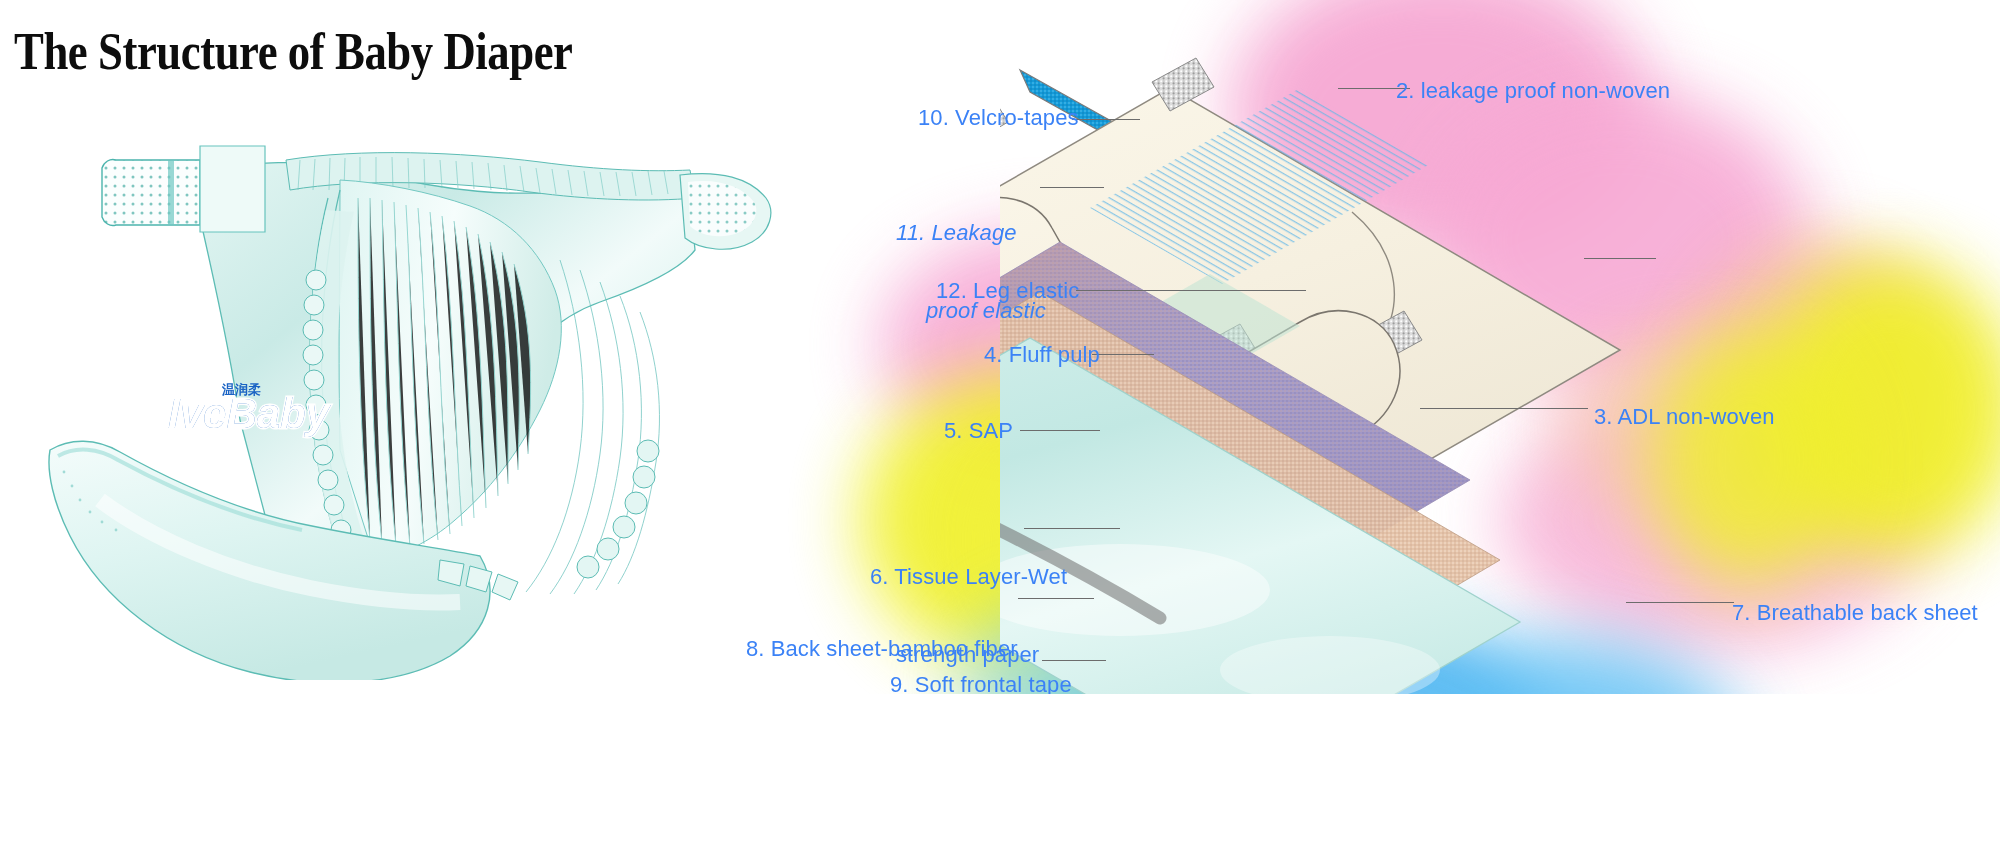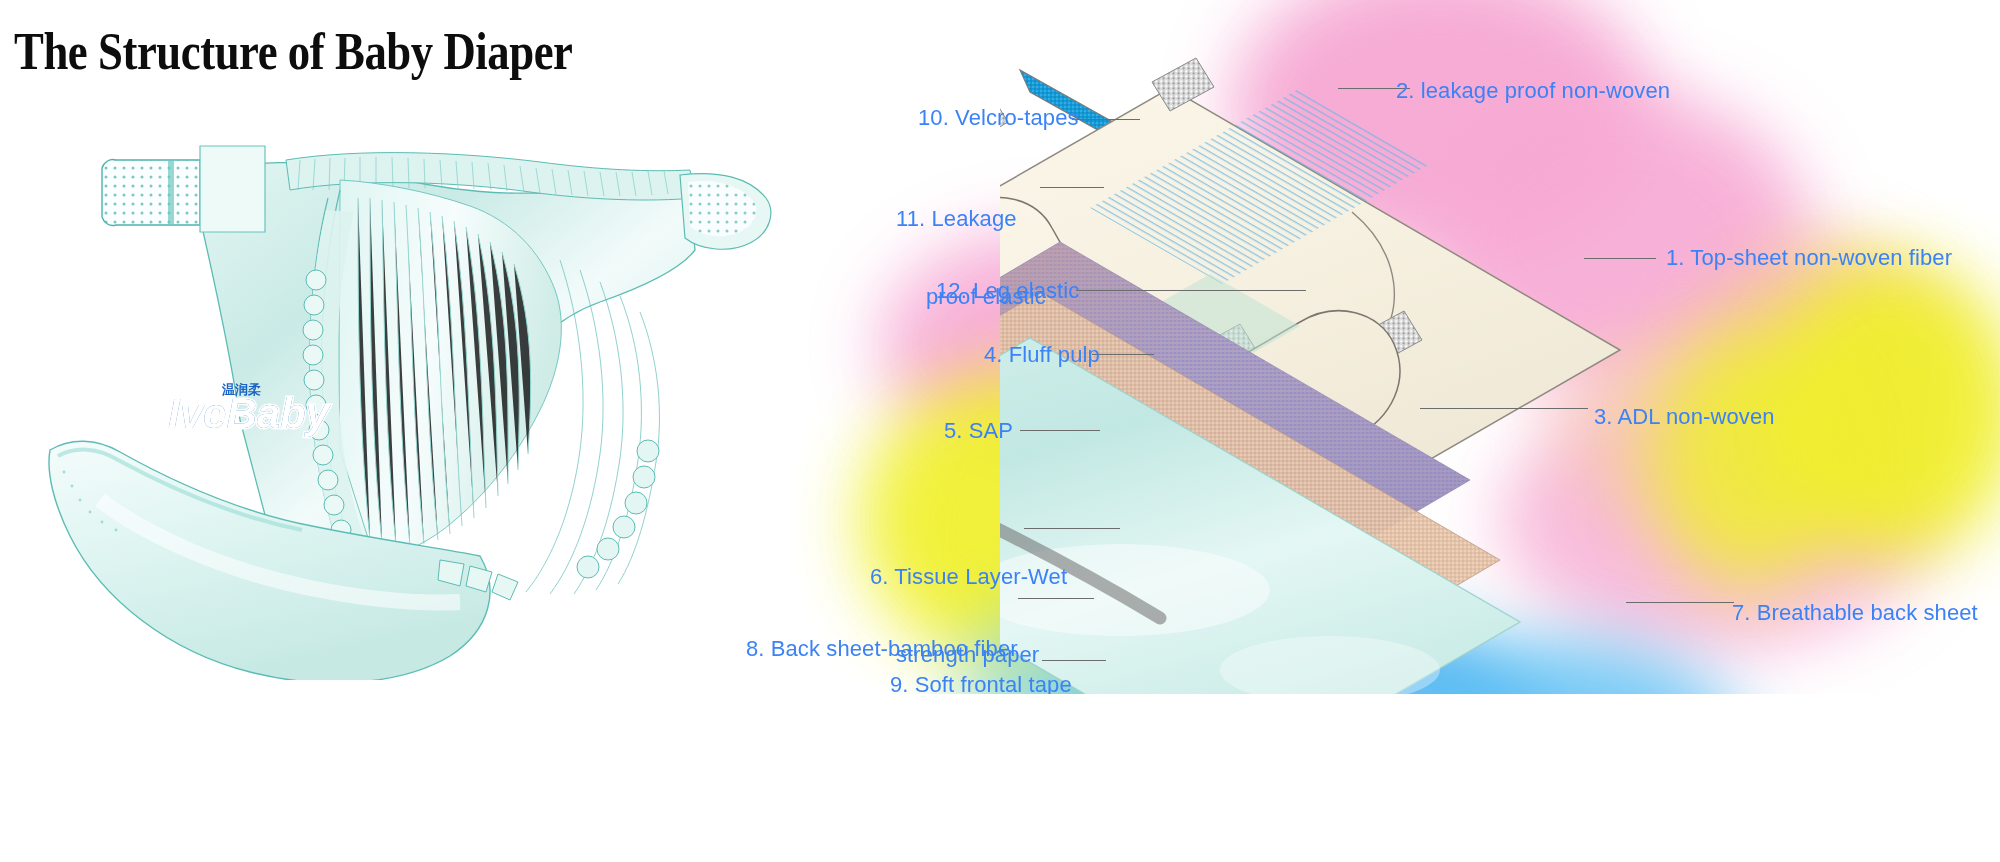--- a/index.html
+++ b/index.html
@@ -370,21 +370,21 @@
     <div class="leader" style="left:1018px;top:598px;width:76px;"></div>
     <div class="leader" style="left:1042px;top:660px;width:64px;"></div>
     <div class="leader" style="left:1338px;top:88px;width:72px;"></div>
     <div class="leader" style="left:1584px;top:258px;width:72px;"></div>
     <div class="leader" style="left:1420px;top:408px;width:168px;"></div>
     <div class="leader" style="left:1626px;top:602px;width:108px;"></div>
   </div>
 
   <div class="label" style="left:918px;top:105px;">10. Velcro-tapes</div>
 
-  <div class="label" style="left:896px;top:154px;">
+  <div class="label" style="left:896px;top:168px;font-style:italic;">
     <div>11. Leakage</div>
     <div style="padding-left:30px;">proof elastic</div>
   </div>
 
   <div class="label" style="left:936px;top:278px;">12. Leg elastic</div>
 
   <div class="label" style="left:984px;top:342px;">4. Fluff pulp</div>
 
   <div class="label" style="left:944px;top:418px;">5. SAP</div>
 
@@ -394,19 +394,18 @@
   </div>
 
   <div class="label" style="left:746px;top:584px;">
     <div>8. Back sheet-bamboo fiber</div>
   </div>
 
   <div class="label" style="left:890px;top:672px;">9. Soft frontal tape</div>
 
   <div class="label" style="left:1396px;top:78px;">2. leakage proof non-woven</div>
 
-  <div class="label" style="left:1666px;top:245px;">1. Top-sheet non-woven fiber</div>
 
   <div class="label" style="left:1594px;top:404px;">3. ADL non-woven</div>
 
   <div class="label" style="left:1732px;top:600px;">7. Breathable back sheet</div>
 
 </div>
 
 </body></html>

